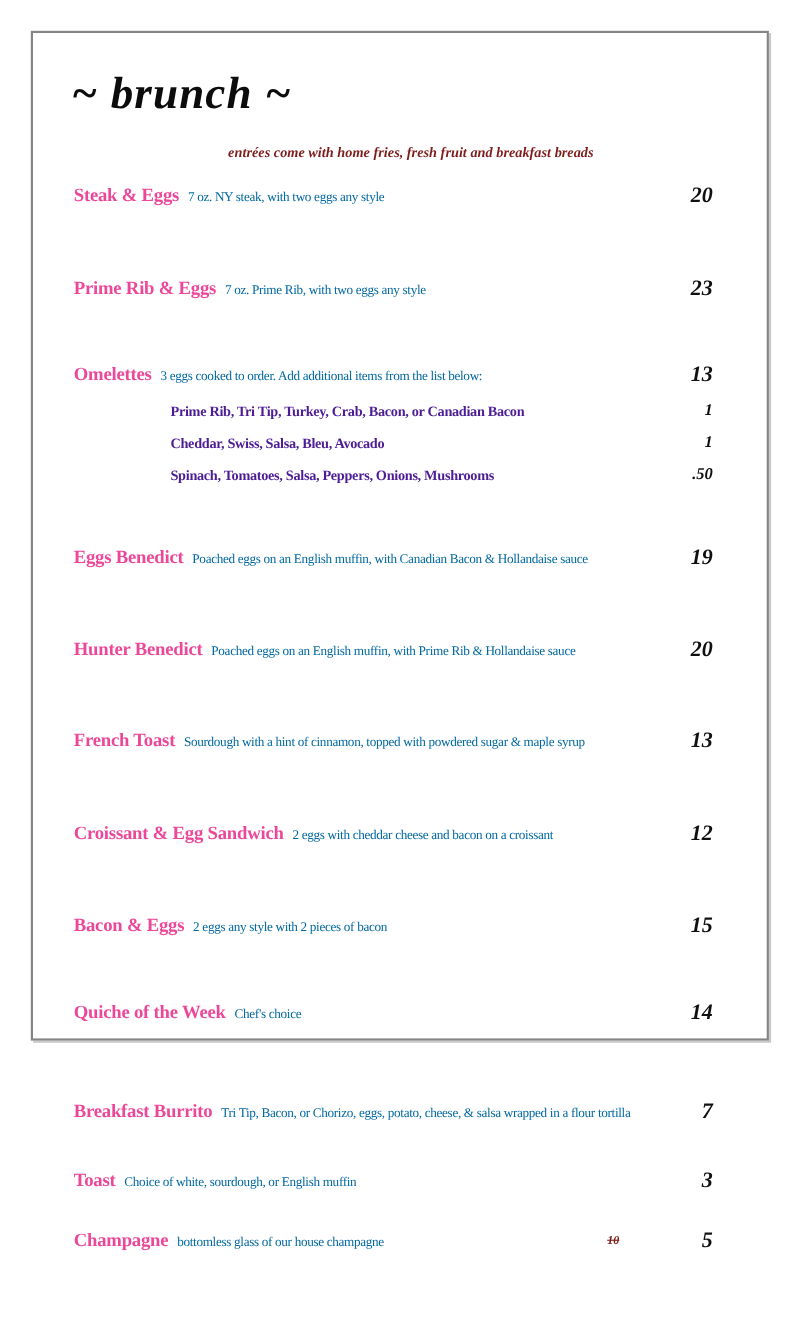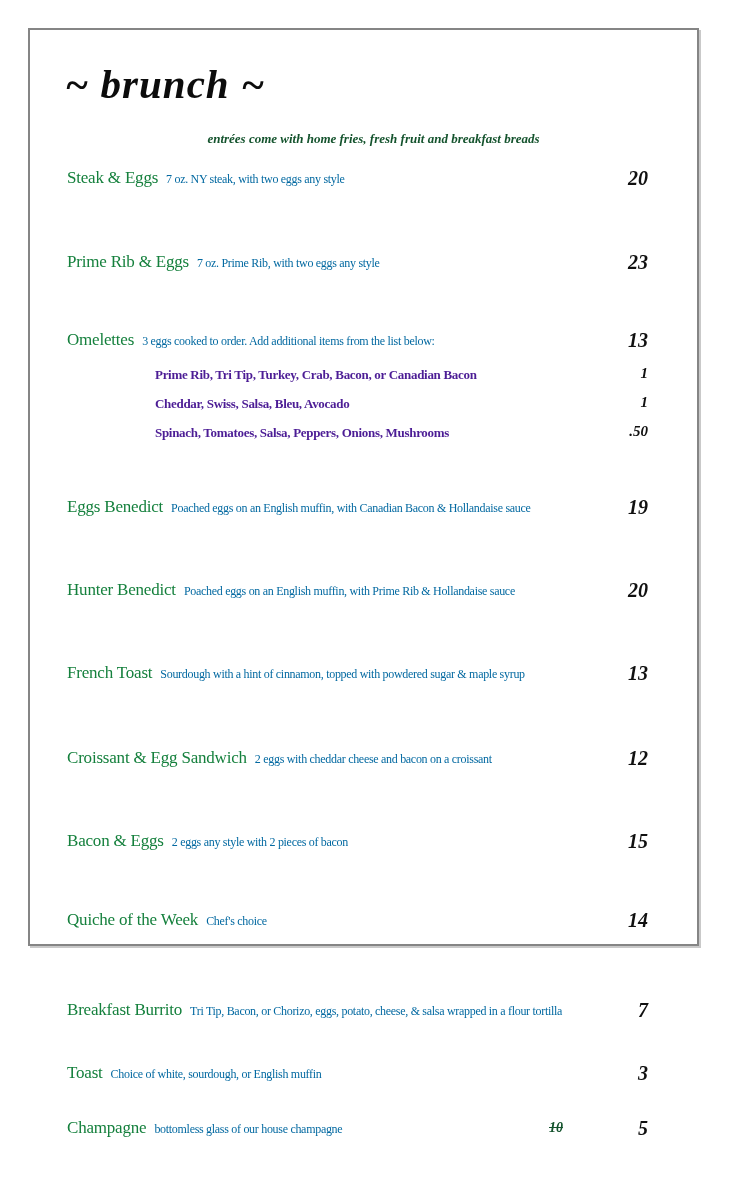--- a/index.html
+++ b/index.html
@@ -33,21 +33,21 @@
     color: #0c0c0c;
   }
   .subtitle {
     margin-top: 22px;
     padding-left: 20px;
     text-align: center;
     font-style: italic;
     font-weight: bold;
     font-size: 13px;
     line-height: 17px;
-    color: #14532d;
+    color: #7f1d1d;
   }
   .items {
     margin-top: 20px;
     padding: 0 49px 0 37px;
   }
   .row { position: relative; margin-top: 61px; }
   .row:nth-child(1)  { margin-top: 0; }
   .row:nth-child(2)  { margin-top: 62px; }
   .row:nth-child(3)  { margin-top: 56px; }
   .row:nth-child(4)  { margin-top: 50px; }
@@ -57,23 +57,23 @@
   .row:nth-child(11) { margin-top: 41px; }
   .row:nth-child(12) { margin-top: 33px; }
   .line {
     white-space: nowrap;
     overflow: hidden;
     margin-right: 36px;
     line-height: 22px;
     height: 22px;
   }
   .name {
-    font-weight: normal;
+    font-weight: bold;
     font-size: 17px;
-    color: #15803d;
+    color: #ec4899;
     letter-spacing: -0.2px;
   }
   .desc {
     font-size: 12px;
     letter-spacing: -0.3px;
     color: #0369a1;
     margin-left: 8px;
   }
   .price {
     position: absolute;
@@ -85,22 +85,22 @@
     font-size: 20px;
     color: #101010;
   }
   .old-price {
     position: absolute;
     right: 85px;
     top: 0;
     line-height: 22px;
     font-style: italic;
     font-weight: bold;
-    font-size: 14px;
-    color: #14532d;
+    font-size: 11px;
+    color: #7f1d1d;
     text-decoration: line-through;
   }
   .addons { margin-top: 8px; }
   .addon {
     position: relative;
     line-height: 29px;
     height: 29px;
     padding-left: 88px;
     white-space: nowrap;
   }

